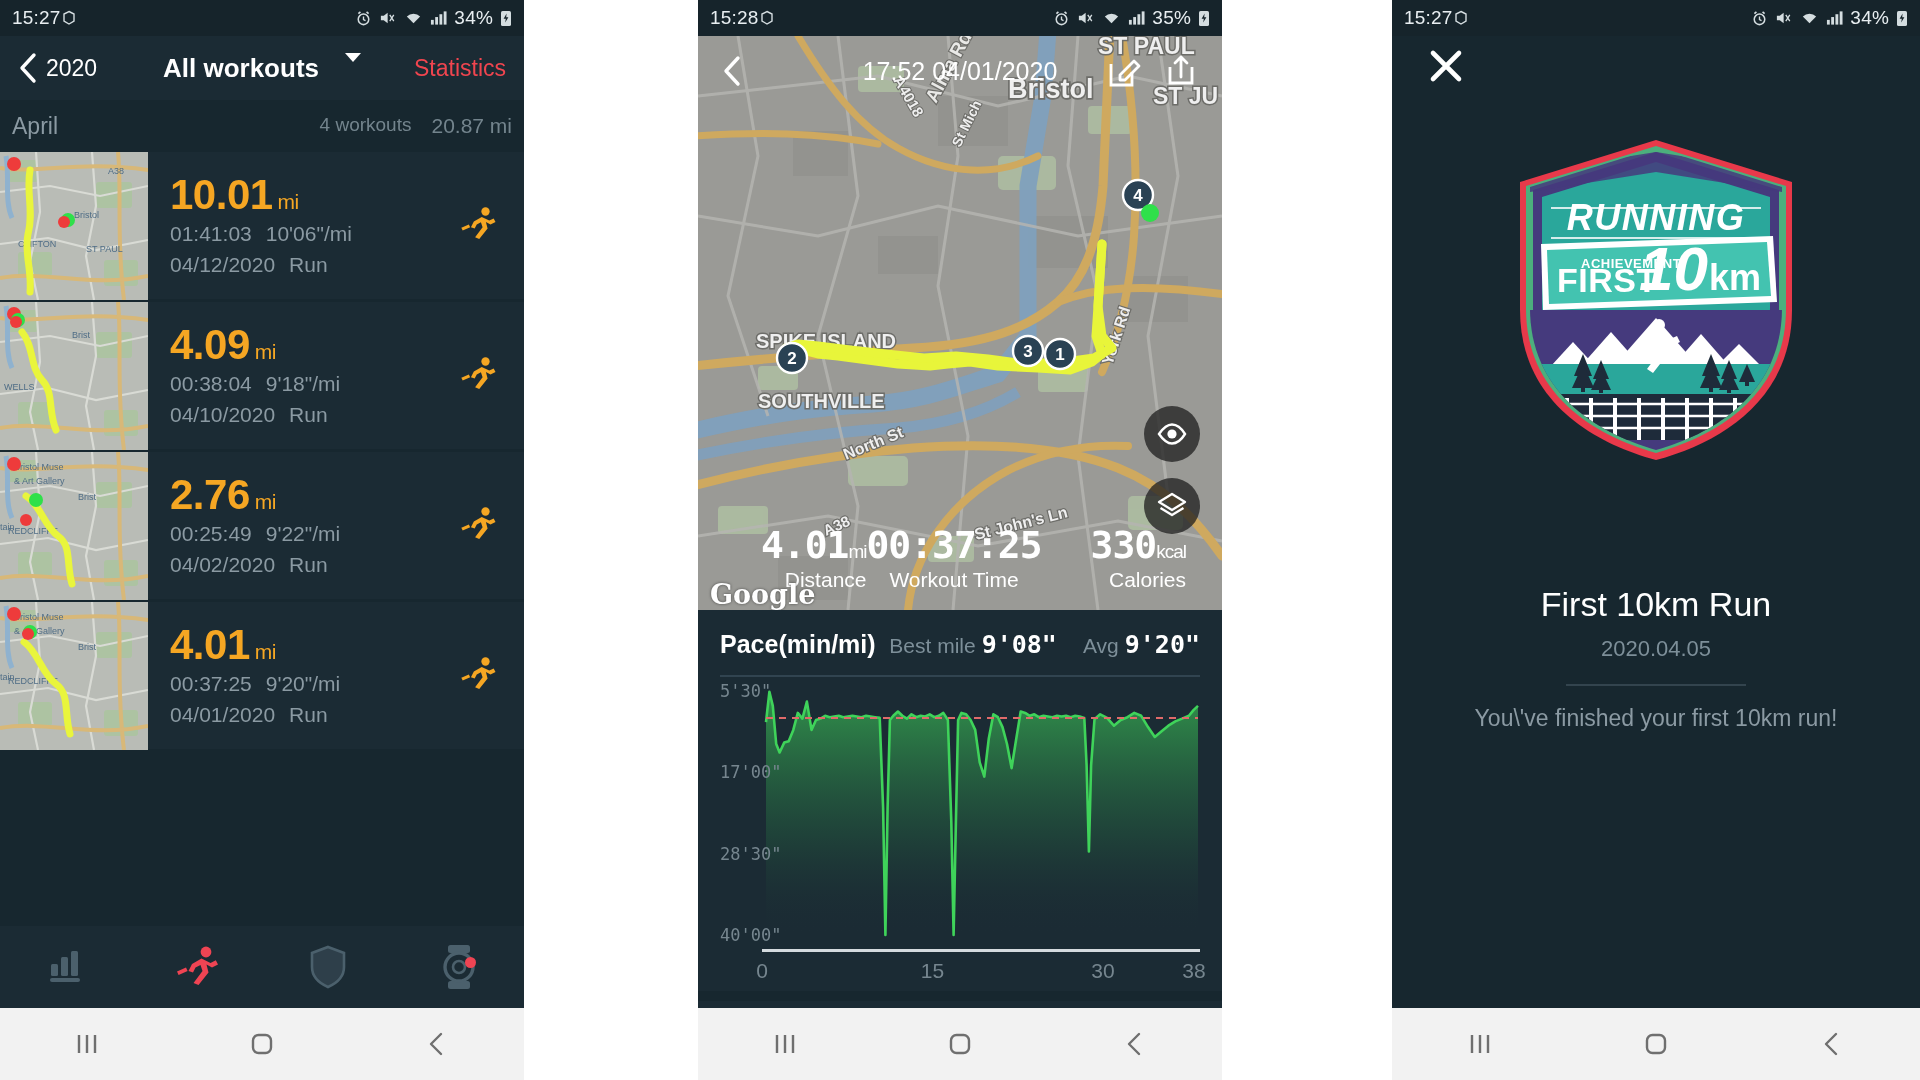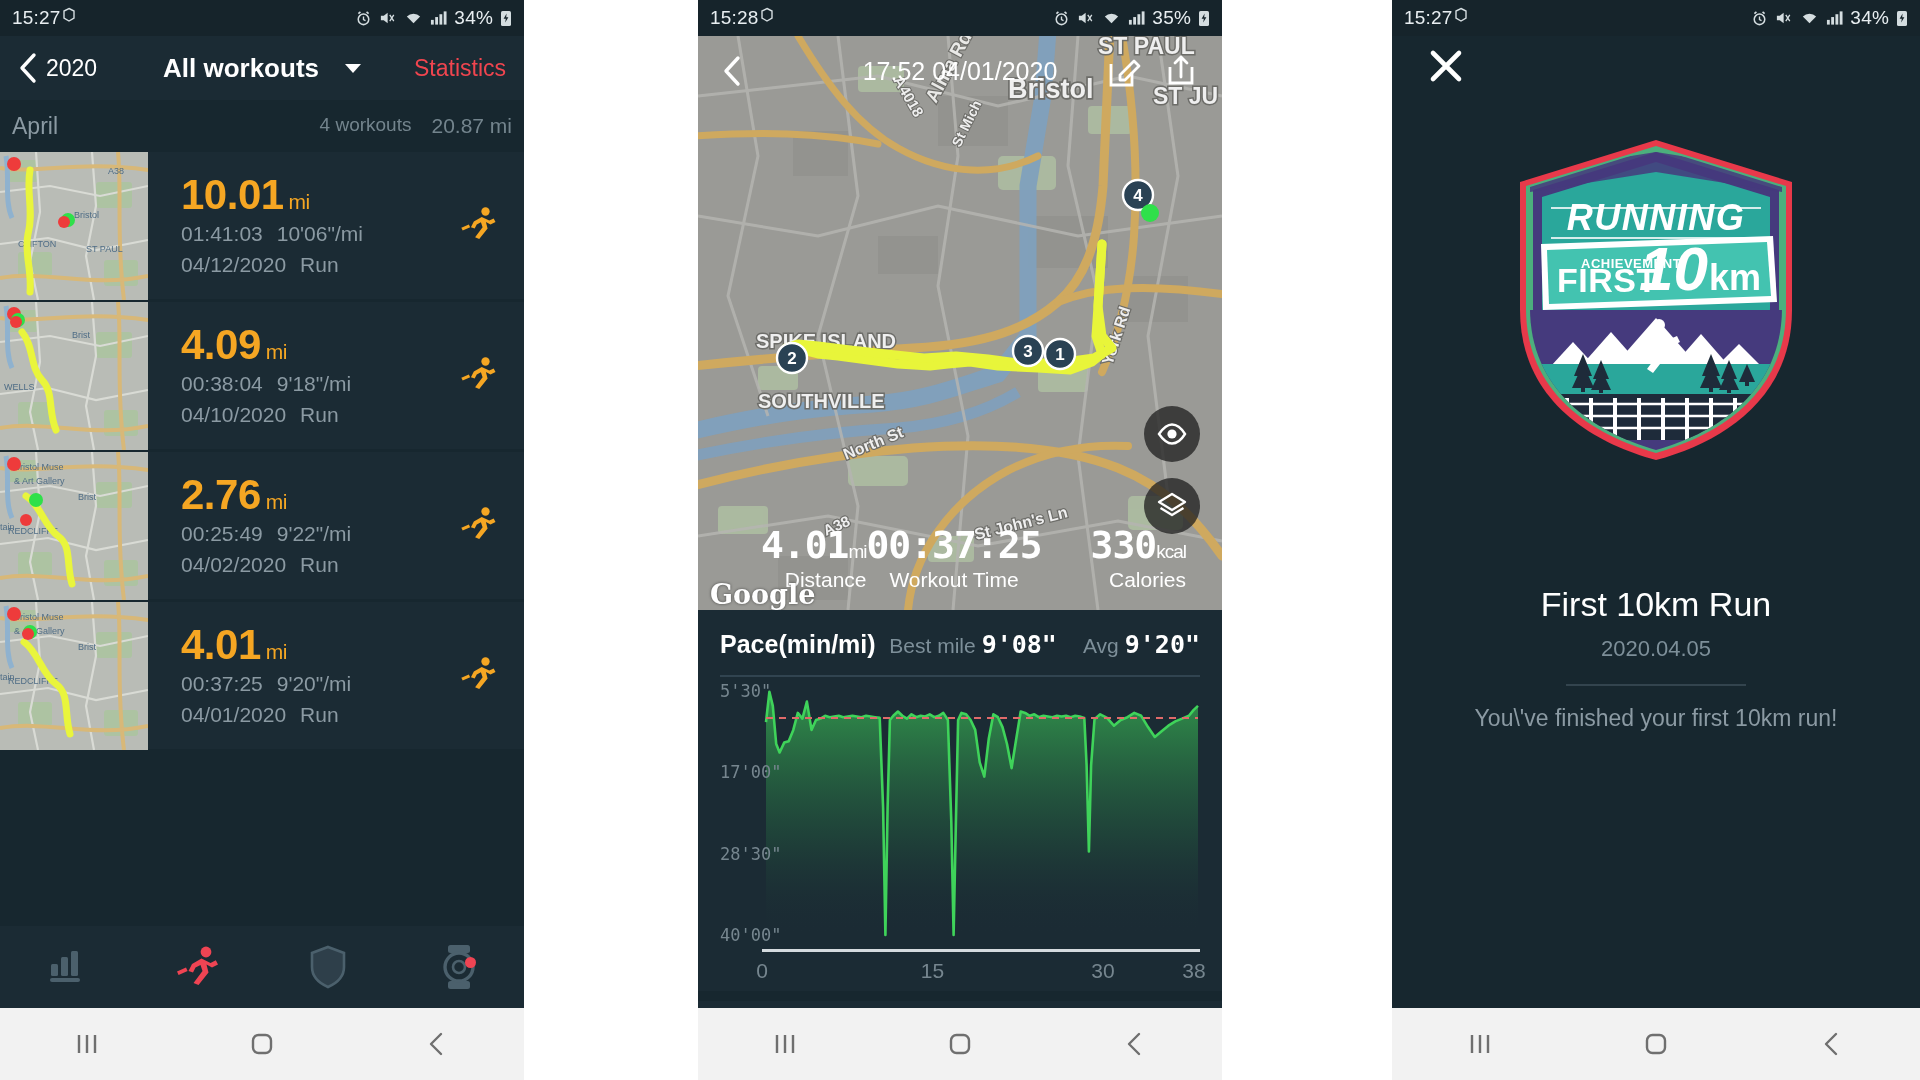--- a/index.html
+++ b/index.html
@@ -16,38 +16,38 @@
   #panel1 { left: 0;    width: 524px; }
   #panel2 { left: 698px; width: 524px; }
   #panel3 { left: 1392px; width: 528px; }
 
   
   .statusbar {
     height: 36px; background: #16242b; color: #e8eef1;
     display: flex; align-items: center; padding: 0 12px;
     font-size: 19px; letter-spacing: .2px; position: relative; z-index: 40;
   }
-  .sb-left { display:flex; align-items:flex-start; }
+  .sb-left { display:flex; align-items:center; }
   .sb-right { margin-left: auto; display: flex; align-items: center; gap: 7px; }
   .sb-ico { display:inline-block; opacity:.95; }
   .sb-pct { font-size: 19px; }
 
   svg.ic { display:block; }
 
   
   .topbar {
     height: 64px; display: flex; align-items: center; padding: 0 18px;
     background: #1b2b34; color: #fff;
   }
   .topbar .back { display:flex; align-items:center; gap:8px; cursor:pointer; }
   .topbar .year { font-size: 23px; font-weight: 400; }
   .topbar .title {
     position:absolute; left:0; width:524px; text-align:center;
     font-size: 26px; font-weight: 700; pointer-events:none;
-    display:flex; align-items:center; justify-content:center; gap:26px;
+    display:flex; align-items:flex-start; justify-content:center; gap:26px;
   }
   .topbar .stats { margin-left:auto; color:#f0454f; font-size: 23px; z-index:3; }
   .caret-dn {
     width:0;height:0;border-left:8px solid transparent;border-right:8px solid transparent;
     border-top:9px solid #fff; display:inline-block;
   }
 
   .month-row {
     height: 52px; display:flex; align-items:center; padding: 0 12px;
     color:#76868f; font-size: 21px; background:#17272f;
@@ -55,21 +55,21 @@
   .month-row .mname { font-size: 23px; color:#8b9aa3; }
   .month-row .right { margin-left:auto; display:flex; gap:20px; align-items:flex-start; }
   .month-row .mcount { font-size:19px; color:#73848d; }
   .month-row .mdist { font-size:21px; color:#73848d; }
 
   .wrow {
     height: 150px; display:flex; align-items:center;
     background:#1b2b34; border-bottom: 3px solid #17272f; position:relative;
   }
   .wthumb { width: 148px; height: 148px; position:relative; overflow:hidden; flex:0 0 148px; }
-  .wmeta { padding-left: 33px; flex:1; }
+  .wmeta { padding-left: 22px; flex:1; }
   .wdist { color:#f5a623; font-weight:700; font-size: 42px; line-height: 1.06; letter-spacing:-.5px;}
   .wdist .unit { font-size: 21px; font-weight:400; margin-left:5px; }
   .wsub { color:#8b9aa3; font-size: 21px; line-height: 1.32; margin-top: 3px; }
   .wsub span { margin-right: 14px; }
   .wicon { margin-left:auto; margin-right: 26px; }
 
   .bottomnav {
     position:absolute; bottom: 72px; left:0; width:524px; height: 82px;
     background:#1b2b34; display:flex; align-items:center;
   }

